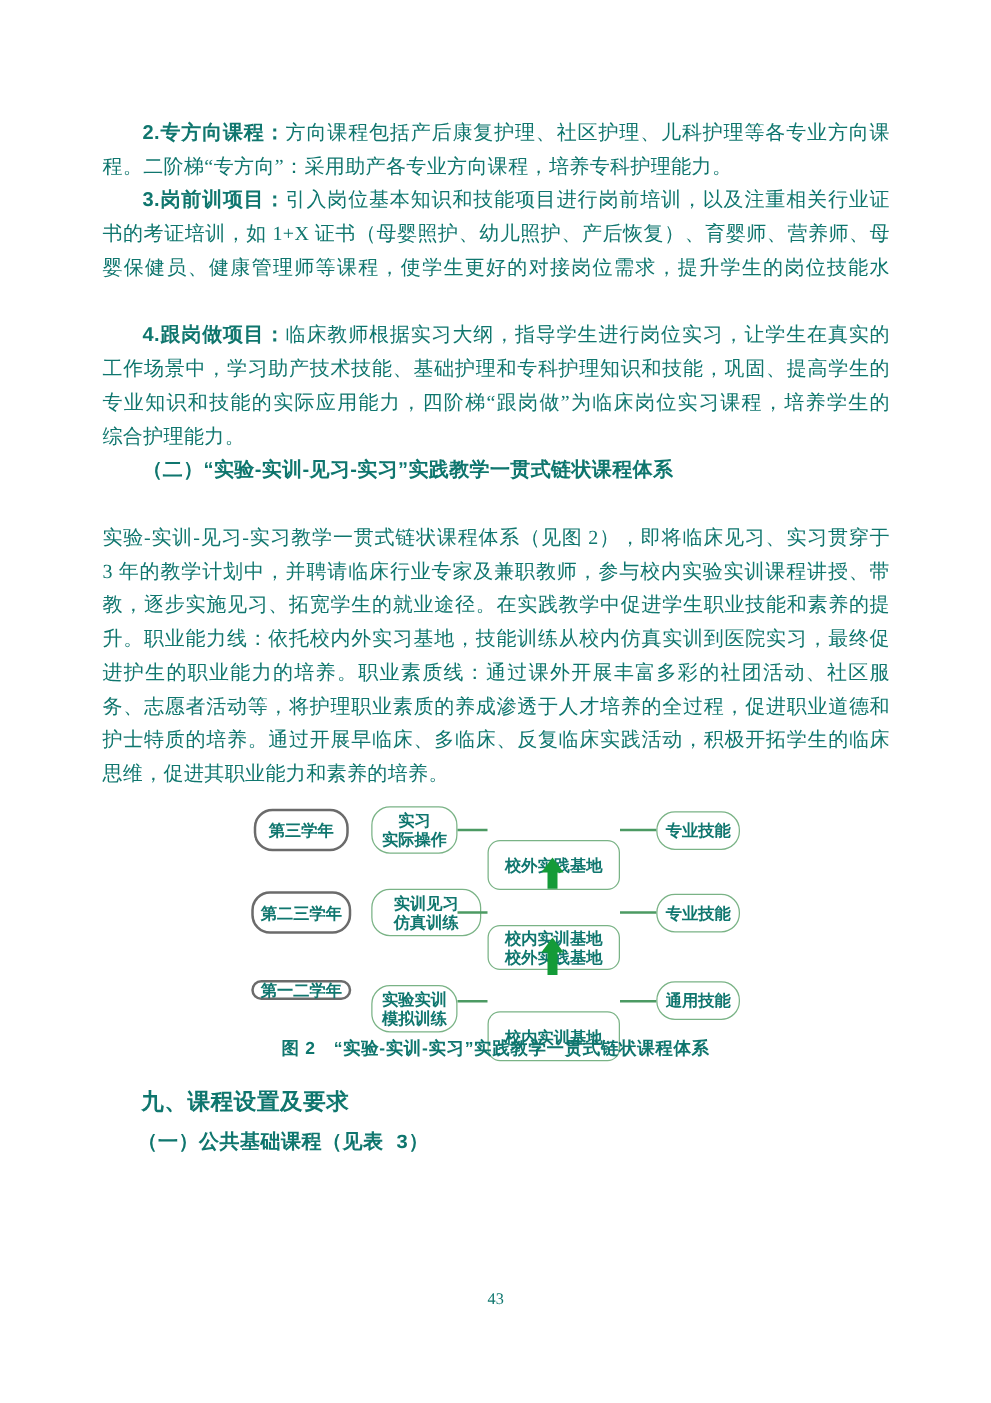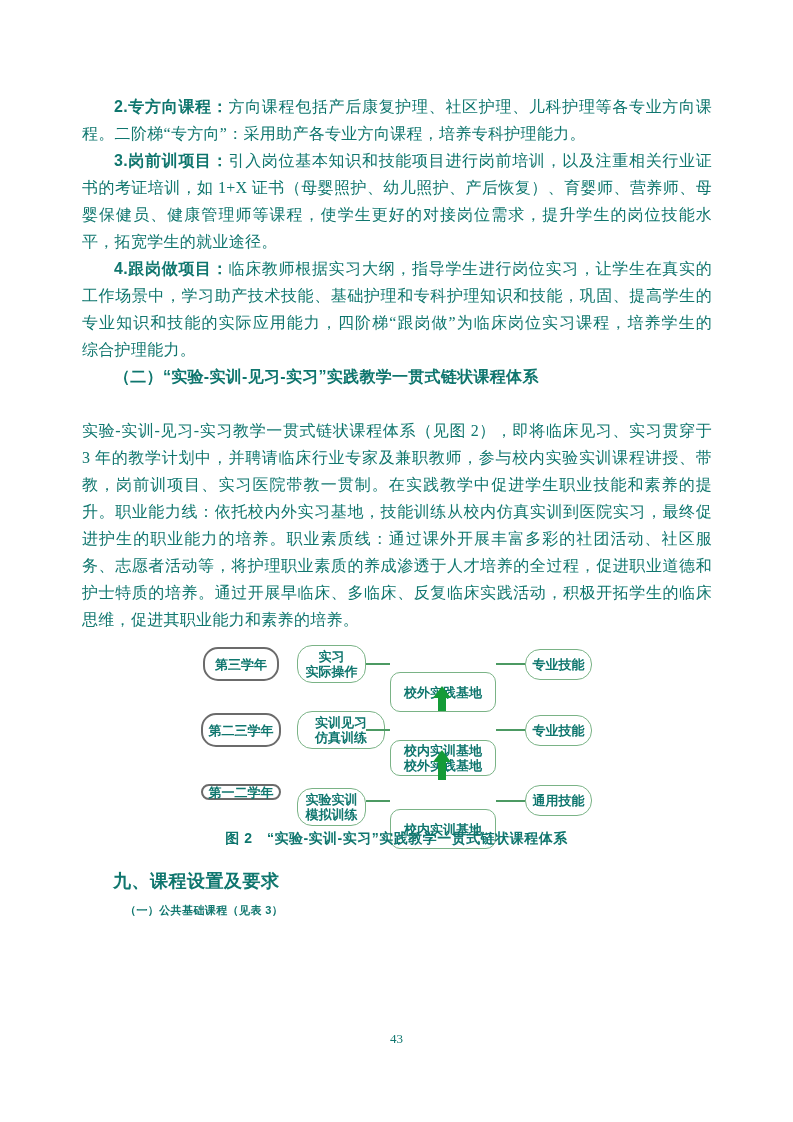--- a/index.html
+++ b/index.html
@@ -23,23 +23,23 @@
   .bl.indent{padding-left:32px;width:598px;}
   .bl b{font-family:"Liberation Sans",sans-serif;font-weight:bold;letter-spacing:0.3px;}
   .bl.headline b{font-size:16px;}
   
   .h-main{
     position:absolute;left:113px;
     font-family:"Liberation Sans",sans-serif;
     font-weight:bold;font-size:18px;letter-spacing:0.5px;
   }
   .h-sub{
-    position:absolute;left:125px;
-    font-family:Liberation Sans, sans-serif;
-    font-weight:bold;font-size:11px;letter-spacing:0.4px;
+    position:absolute;left:110px;
+    font-family:Liberation Mono, monospace;
+    font-weight:bold;font-size:16px;letter-spacing:0.4px;
   }
   
   .figbox{
     position:absolute;
     display:flex;flex-direction:column;
     align-items:center;justify-content:center;
     font-family:"Liberation Sans",sans-serif;
     font-weight:bold;font-size:13px;line-height:15px;
     text-align:center;box-sizing:border-box;
     background:#fff;
@@ -68,29 +68,28 @@
 </head>
 <body>
 
 <div class="page">
 
   <div class="bl indent fill" style="top:97px"><b>2.专方向课程：</b><span>方向课程包括产后康复护理、社区护理、儿科护理等各专业方向课</span></div>
   <div class="bl" style="top:124px"><span>程。二阶梯“专方向”：采用助产各专业方向课程，培养专科护理能力。</span></div>
   <div class="bl indent fill" style="top:151px"><b>3.岗前训项目：</b><span>引入岗位基本知识和技能项目进行岗前培训，以及注重相关行业证</span></div>
   <div class="bl fill" style="top:178px"><span>书的考证培训，如 1+X 证书（母婴照护、幼儿照护、产后恢复）、育婴师、营养师、母</span></div>
   <div class="bl fill" style="top:205px"><span>婴保健员、健康管理师等课程，使学生更好的对接岗位需求，提升学生的岗位技能水</span></div>
-  <div class="bl" style="top:232px"><span>平，拓宽学生的就业途径。</span></div>
   <div class="bl indent fill" style="top:259px"><b>4.跟岗做项目：</b><span>临床教师根据实习大纲，指导学生进行岗位实习，让学生在真实的</span></div>
   <div class="bl fill" style="top:286px"><span>工作场景中，学习助产技术技能、基础护理和专科护理知识和技能，巩固、提高学生的</span></div>
   <div class="bl fill" style="top:313px"><span>专业知识和技能的实际应用能力，四阶梯“跟岗做”为临床岗位实习课程，培养学生的</span></div>
   <div class="bl" style="top:340px"><span>综合护理能力。</span></div>
   <div class="bl indent headline" style="top:367px"><b>（二）“实验-实训-见习-实习”实践教学一贯式链状课程体系</b></div>
   <div class="bl fill" style="top:421px"><span>实验-实训-见习-实习教学一贯式链状课程体系（见图 2），即将临床见习、实习贯穿于</span></div>
   <div class="bl fill" style="top:448px"><span>3 年的教学计划中，并聘请临床行业专家及兼职教师，参与校内实验实训课程讲授、带</span></div>
-  <div class="bl fill" style="top:475px"><span>教，岗前训项目、实习医院带教一贯制。在实践教学中促进学生职业技能和素养的提</span></div>
+  <div class="bl fill" style="top:475px"><span>教，逐步实施见习、拓宽学生的就业途径。在实践教学中促进学生职业技能和素养的提</span></div>
   <div class="bl fill" style="top:502px"><span>升。职业能力线：依托校内外实习基地，技能训练从校内仿真实训到医院实习，最终促</span></div>
   <div class="bl fill" style="top:529px"><span>进护生的职业能力的培养。职业素质线：通过课外开展丰富多彩的社团活动、社区服</span></div>
   <div class="bl fill" style="top:556px"><span>务、志愿者活动等，将护理职业素质的养成渗透于人才培养的全过程，促进职业道德和</span></div>
   <div class="bl fill" style="top:583px"><span>护士特质的培养。通过开展早临床、多临床、反复临床实践活动，积极开拓学生的临床</span></div>
   <div class="bl" style="top:610px"><span>思维，促进其职业能力和素养的培养。</span></div>
 
   <div class="figbox yearbox" style="left:203px;top:647px;width:76px;height:34px">
       <span>第三学年</span>
     </div>
   <div class="figbox greenbox" style="left:297px;top:645px;width:69px;height:38px">

